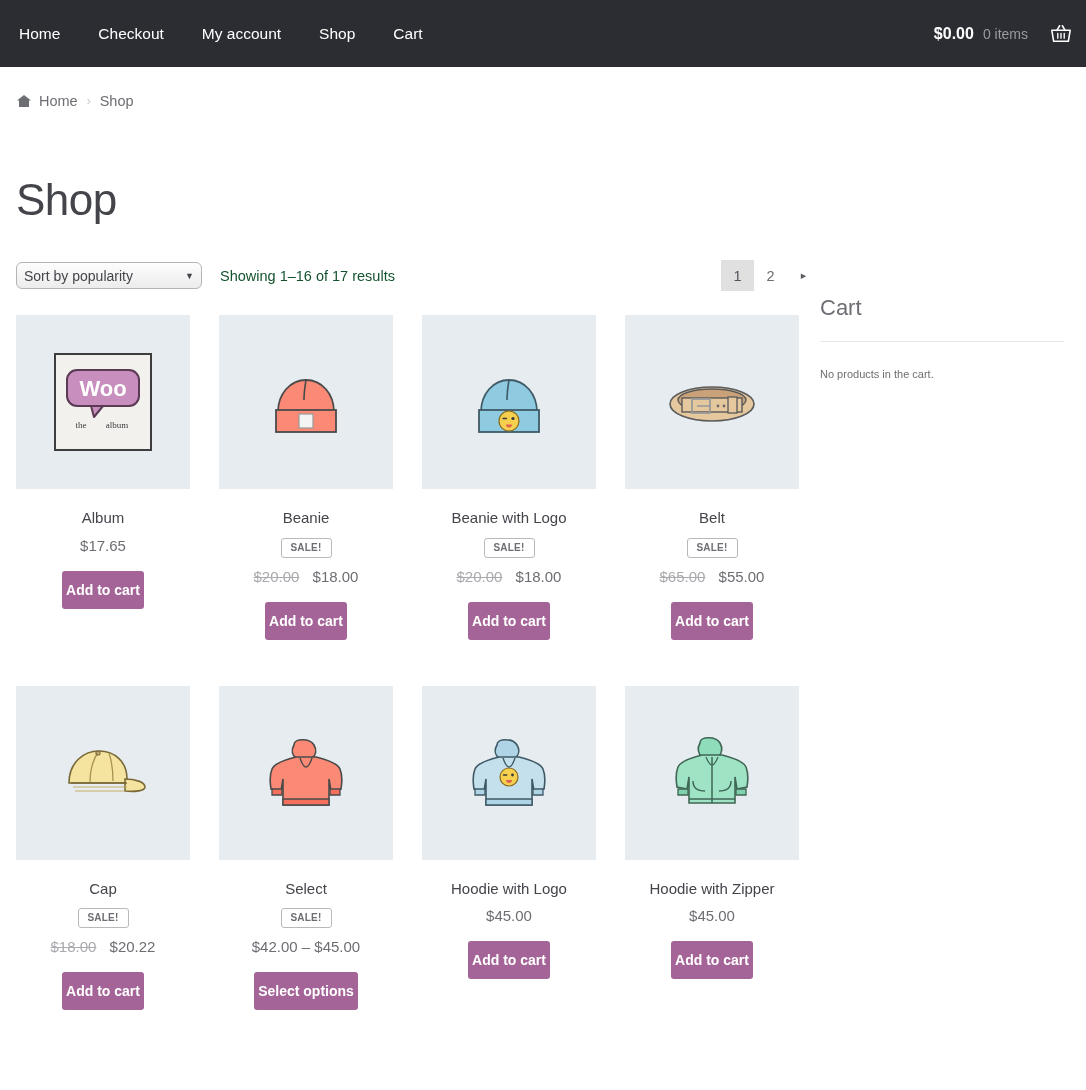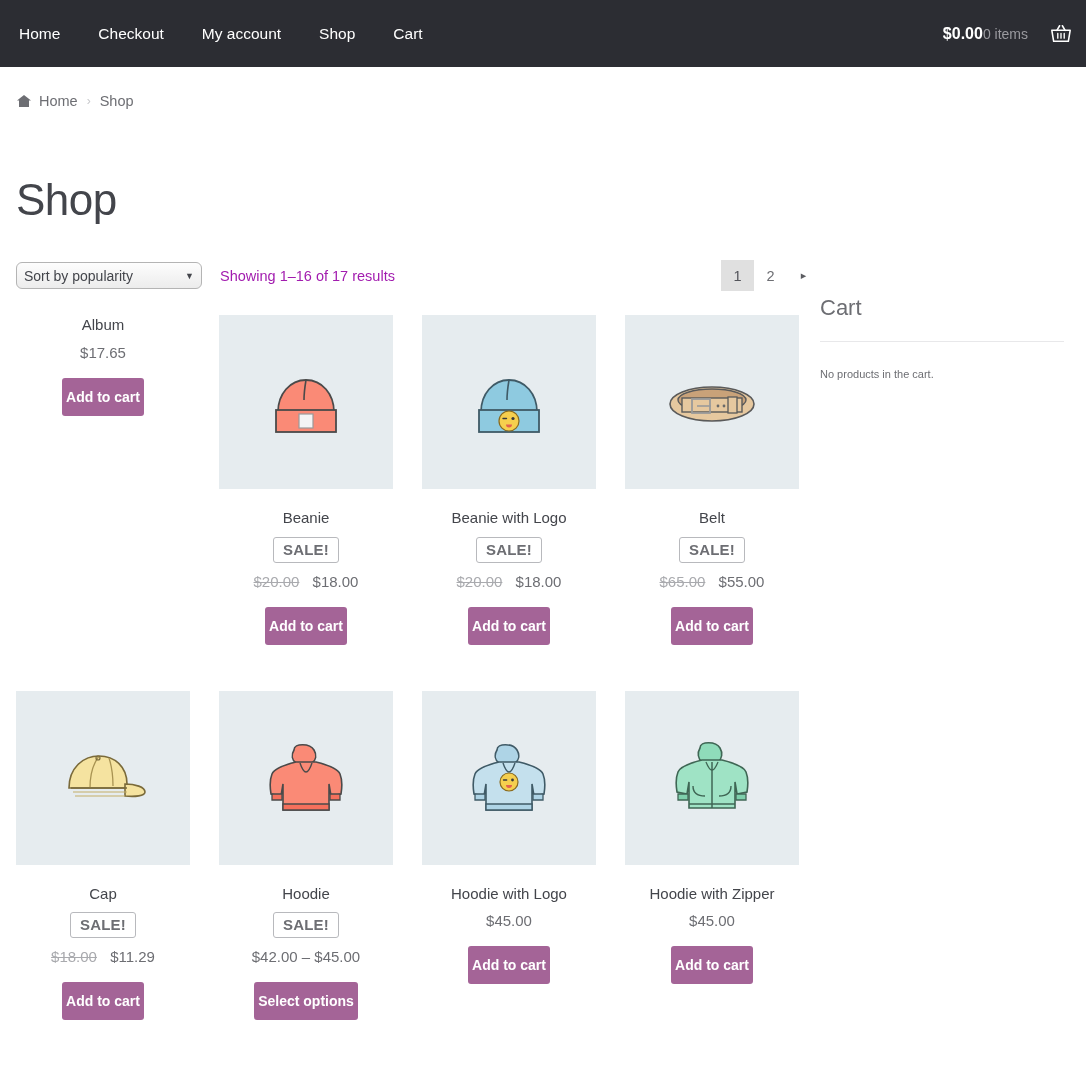--- a/index.html
+++ b/index.html
@@ -35,21 +35,21 @@
     text-decoration: none;
     font-size: 15.5px;
     padding: 0 19px;
     line-height: 67px;
     white-space: nowrap;
   }
   .header-spacer { flex: 1; }
   .header-cart {
     display: flex;
     align-items: baseline;
-    gap: 0;
+    gap: 9px;
     margin-right: 22px;
   }
   .header-cart .amount {
     color: #ffffff;
     font-size: 16px;
     font-weight: 700;
   }
   .header-cart .count {
     color: #9a9a9f;
     font-size: 14px;
@@ -126,21 +126,21 @@
     right: 8px;
     top: 50%;
     transform: translateY(-50%);
     font-size: 9px;
     color: #43454b;
     pointer-events: none;
   }
   .woo-result-count {
     margin-left: 18px;
     font-size: 14.5px;
-    color: #a21caf;
+    color: #14532d;
   }
   .woo-pagination {
     margin-left: auto;
     display: flex;
     align-items: stretch;
   }
   .woo-pagination .page-num {
     width: 33px;
     height: 31px;
     display: flex;
@@ -197,21 +197,21 @@
     color: #43454b;
     margin: 0 0 9px 0;
     font-weight: 400;
     line-height: 1.3;
   }
   .sale-badge {
     display: inline-block;
     border: 1px solid #b8b9bd;
     border-radius: 3px;
     padding: 3px 9px 4px;
-    font-size: 15px;
+    font-size: 10px;
     font-weight: 700;
     color: #6d6e73;
     letter-spacing: 0.2px;
     margin-bottom: 10px;
   }
   .price-line {
     font-size: 15px;
     color: #6d6e73;
     margin-bottom: 17px;
     white-space: nowrap;
@@ -319,20 +319,30 @@
         <a href="#" class="page-num">2</a>
         <a href="#" class="page-next">
           <span>▸</span>
         </a>
       </nav>
     </div>
 
     <div class="products">
 
       <div class="product">
+        <div class="product-thumb">
+          <svg width="112" height="112" viewBox="0 0 112 112" aria-hidden="true">
+            <rect x="8" y="8" width="96" height="96" fill="#f2f1ee" stroke="#3d3d3d" stroke-width="2"></rect>
+            <rect x="20" y="24" width="72" height="36" rx="10" fill="#c88ebd" stroke="#5a3a54" stroke-width="2"></rect>
+            <path d="M44 60l3 11 9-11z" fill="#c88ebd" stroke="#5a3a54" stroke-width="2" stroke-linejoin="round"></path>
+            <text x="56" y="50" font-family="'Liberation Sans', sans-serif" font-size="22" font-weight="700" fill="#ffffff" text-anchor="middle">Woo</text>
+            <text x="34" y="82" font-family="'Liberation Serif', serif" font-size="9" fill="#3d3d3d" text-anchor="middle">the</text>
+            <text x="70" y="82" font-family="'Liberation Serif', serif" font-size="9" fill="#3d3d3d" text-anchor="middle">album</text>
+          </svg>
+        </div>
         <h2 class="product-title">Album</h2>
         <div class="price-line">
           <span class="ins">$17.65</span>
         </div>
         <button class="add-to-cart-btn">Add to cart</button>
       </div>
 
       <div class="product">
         <div class="product-thumb">
           <svg width="112" height="112" viewBox="0 0 112 112" aria-hidden="true">
@@ -402,36 +412,36 @@
             <path d="M78 62c10 0 20 3 20 8 0 4-10 5-20 4z" fill="#f5e3a0" stroke="#7a6a3a" stroke-width="1.6"></path>
             <path d="M24 66h56" stroke="#7a6a3a" stroke-width="1.6" fill="none"></path>
             <path d="M26 70h54M28 74h50" stroke="#c4ae68" stroke-width="1.2" fill="none"></path>
             <circle cx="51" cy="36" r="2" fill="none" stroke="#7a6a3a" stroke-width="1.2"></circle>
           </svg>
         </div>
         <h2 class="product-title">Cap</h2>
         <div><span class="sale-badge">SALE!</span></div>
         <div class="price-line">
           <span class="del">$18.00</span>
-          <span class="ins">$11.29</span>
+          <span class="ins">$20.22</span>
         </div>
         <button class="add-to-cart-btn">Add to cart</button>
       </div>
 
       <div class="product">
         <div class="product-thumb">
           <svg width="112" height="112" viewBox="0 0 112 112" aria-hidden="true">
             <path d="M44 28c0-7 16-7 20 0 3 5 2 10-2 13H46c-4-3-5-8-2-13z" fill="#fa8a76" stroke="#4a4a4a" stroke-width="1.6"></path>
             <path d="M46 40c-12 3-22 7-24 12-2 5-2 14-1 20l10 2 2-12v26h46V62l2 12 10-2c1-6 1-15-1-20-2-5-12-9-24-12z" fill="#fa8a76" stroke="#4a4a4a" stroke-width="1.6"></path>
             <path d="M50 41c2 6 4 9 6 9s4-3 6-9" fill="none" stroke="#4a4a4a" stroke-width="1.4"></path>
             <path d="M33 82h46v6H33z" fill="#f4705c" stroke="#4a4a4a" stroke-width="1.4"></path>
             <path d="M22 72h10v6H22zM80 72h10v6H80z" fill="#f4705c" stroke="#4a4a4a" stroke-width="1.3"></path>
           </svg>
         </div>
-        <h2 class="product-title">Hoodie</h2>
+        <h2 class="product-title">Select</h2>
         <div><span class="sale-badge">SALE!</span></div>
         <div class="price-line">
           <span class="ins">$42.00 – $45.00</span>
         </div>
         <button class="add-to-cart-btn">Select options</button>
       </div>
 
       <div class="product">
         <div class="product-thumb">
           <svg width="112" height="112" viewBox="0 0 112 112" aria-hidden="true">

